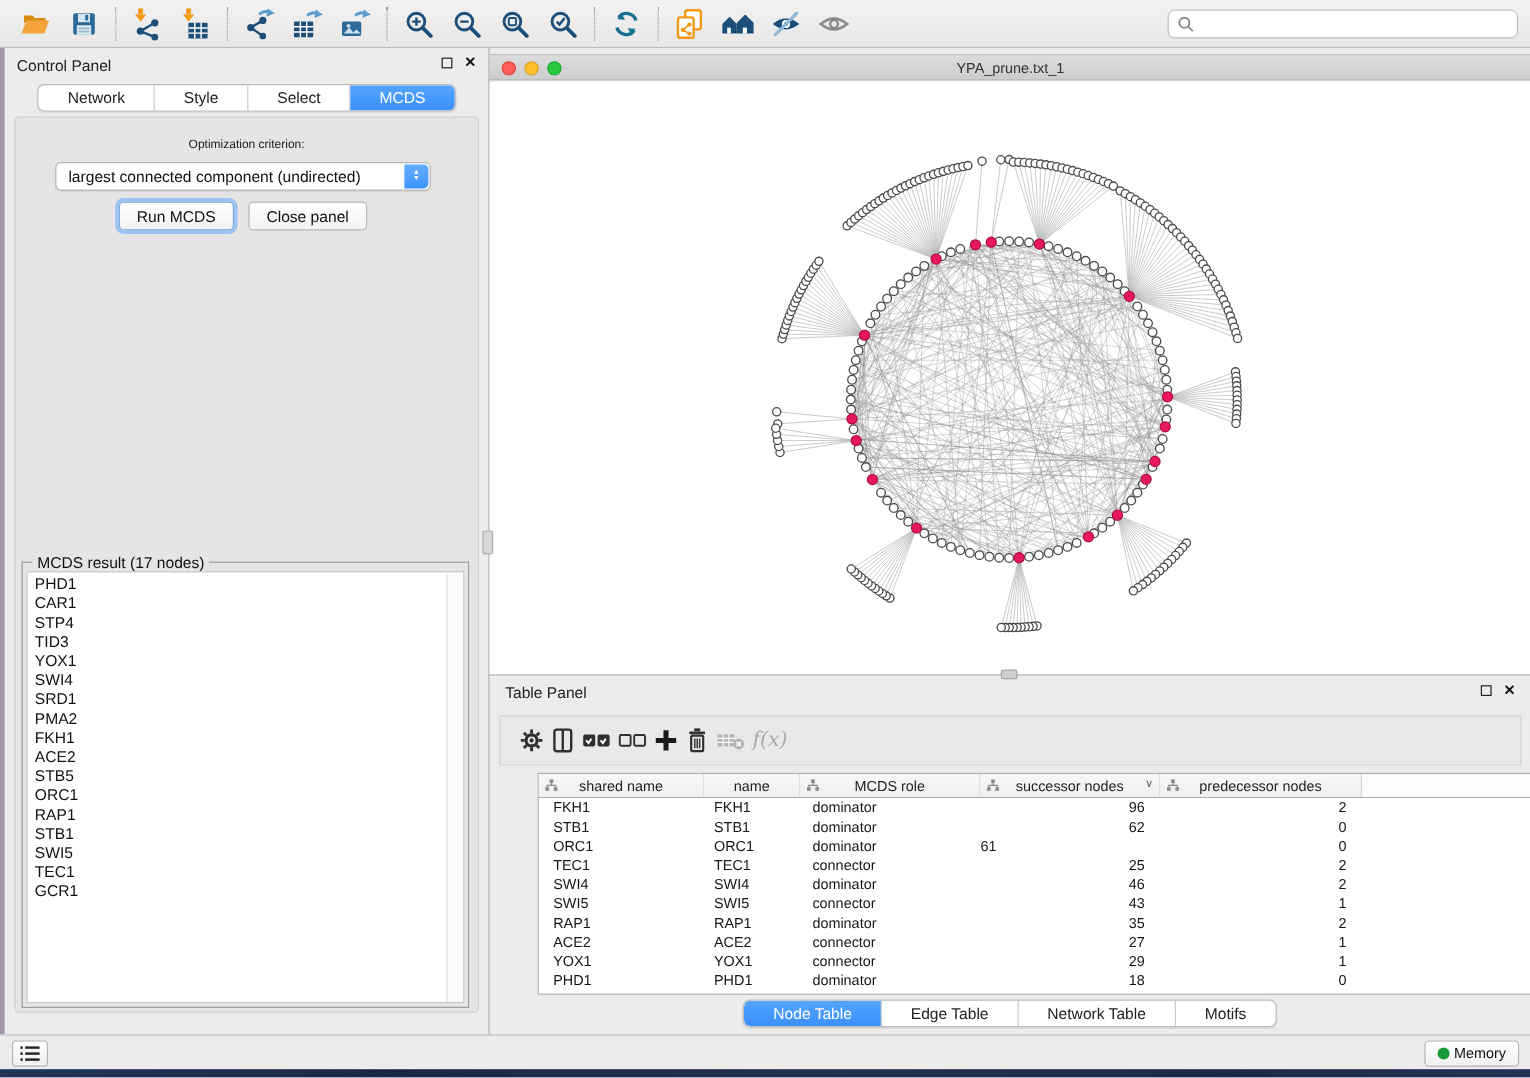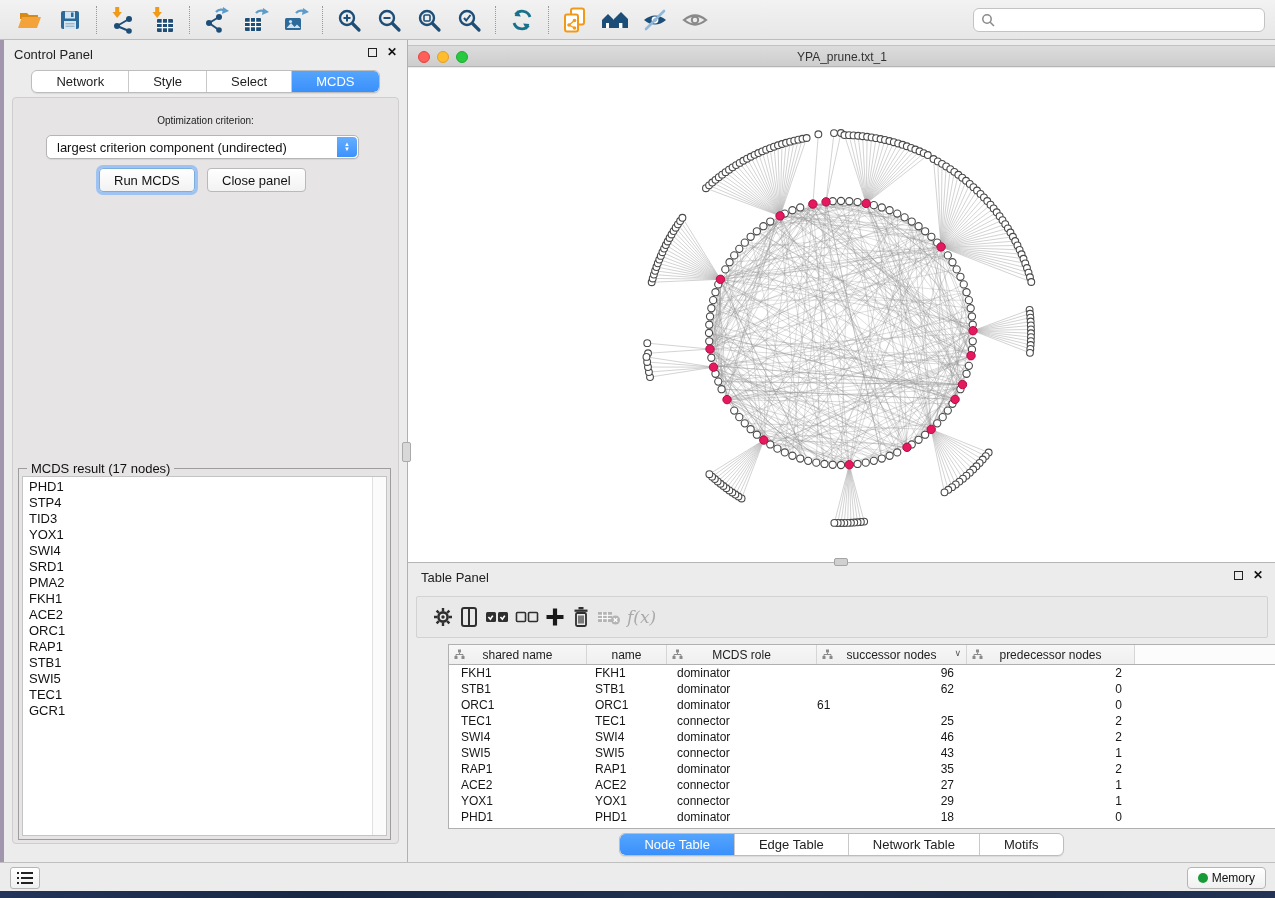--- a/index.html
+++ b/index.html
@@ -274,41 +274,43 @@
   </div>
   <div id="cp-tabs"><span class="seg-tabs" id="cp-tabstrip">
         <span class="seg">Network</span>
         <span class="seg">Style</span>
         <span class="seg">Select</span>
         <span class="seg active" style="border-radius: 0px 5px 5px 0px;">MCDS</span>
       </span></div>
   <div id="cp-inner">
     <div id="opt-label">Optimization criterion:</div>
     <div id="criterion">
-      <span>largest criterion component (undirected)</span>
+      <span>largest connected component (undirected)</span>
       <span class="stepper">
           <span>▲</span>
           <span>▼</span>
         </span>
     </div>
     <button class="btn" id="run-btn">Run MCDS</button>
     <button class="btn" id="closep-btn">Close panel</button>
     <div id="result-box">
       <span id="result-legend">MCDS result (17 nodes)</span>
       <div id="result-list">
         <div id="result-items">
             <div class="rnode">PHD1</div>
+            <div class="rnode">CAR1</div>
             <div class="rnode">STP4</div>
             <div class="rnode">TID3</div>
             <div class="rnode">YOX1</div>
             <div class="rnode">SWI4</div>
             <div class="rnode">SRD1</div>
             <div class="rnode">PMA2</div>
             <div class="rnode">FKH1</div>
             <div class="rnode">ACE2</div>
+            <div class="rnode">STB5</div>
             <div class="rnode">ORC1</div>
             <div class="rnode">RAP1</div>
             <div class="rnode">STB1</div>
             <div class="rnode">SWI5</div>
             <div class="rnode">TEC1</div>
             <div class="rnode">GCR1</div>
           </div>
         <div id="result-scroll"></div>
       </div>
     </div>

